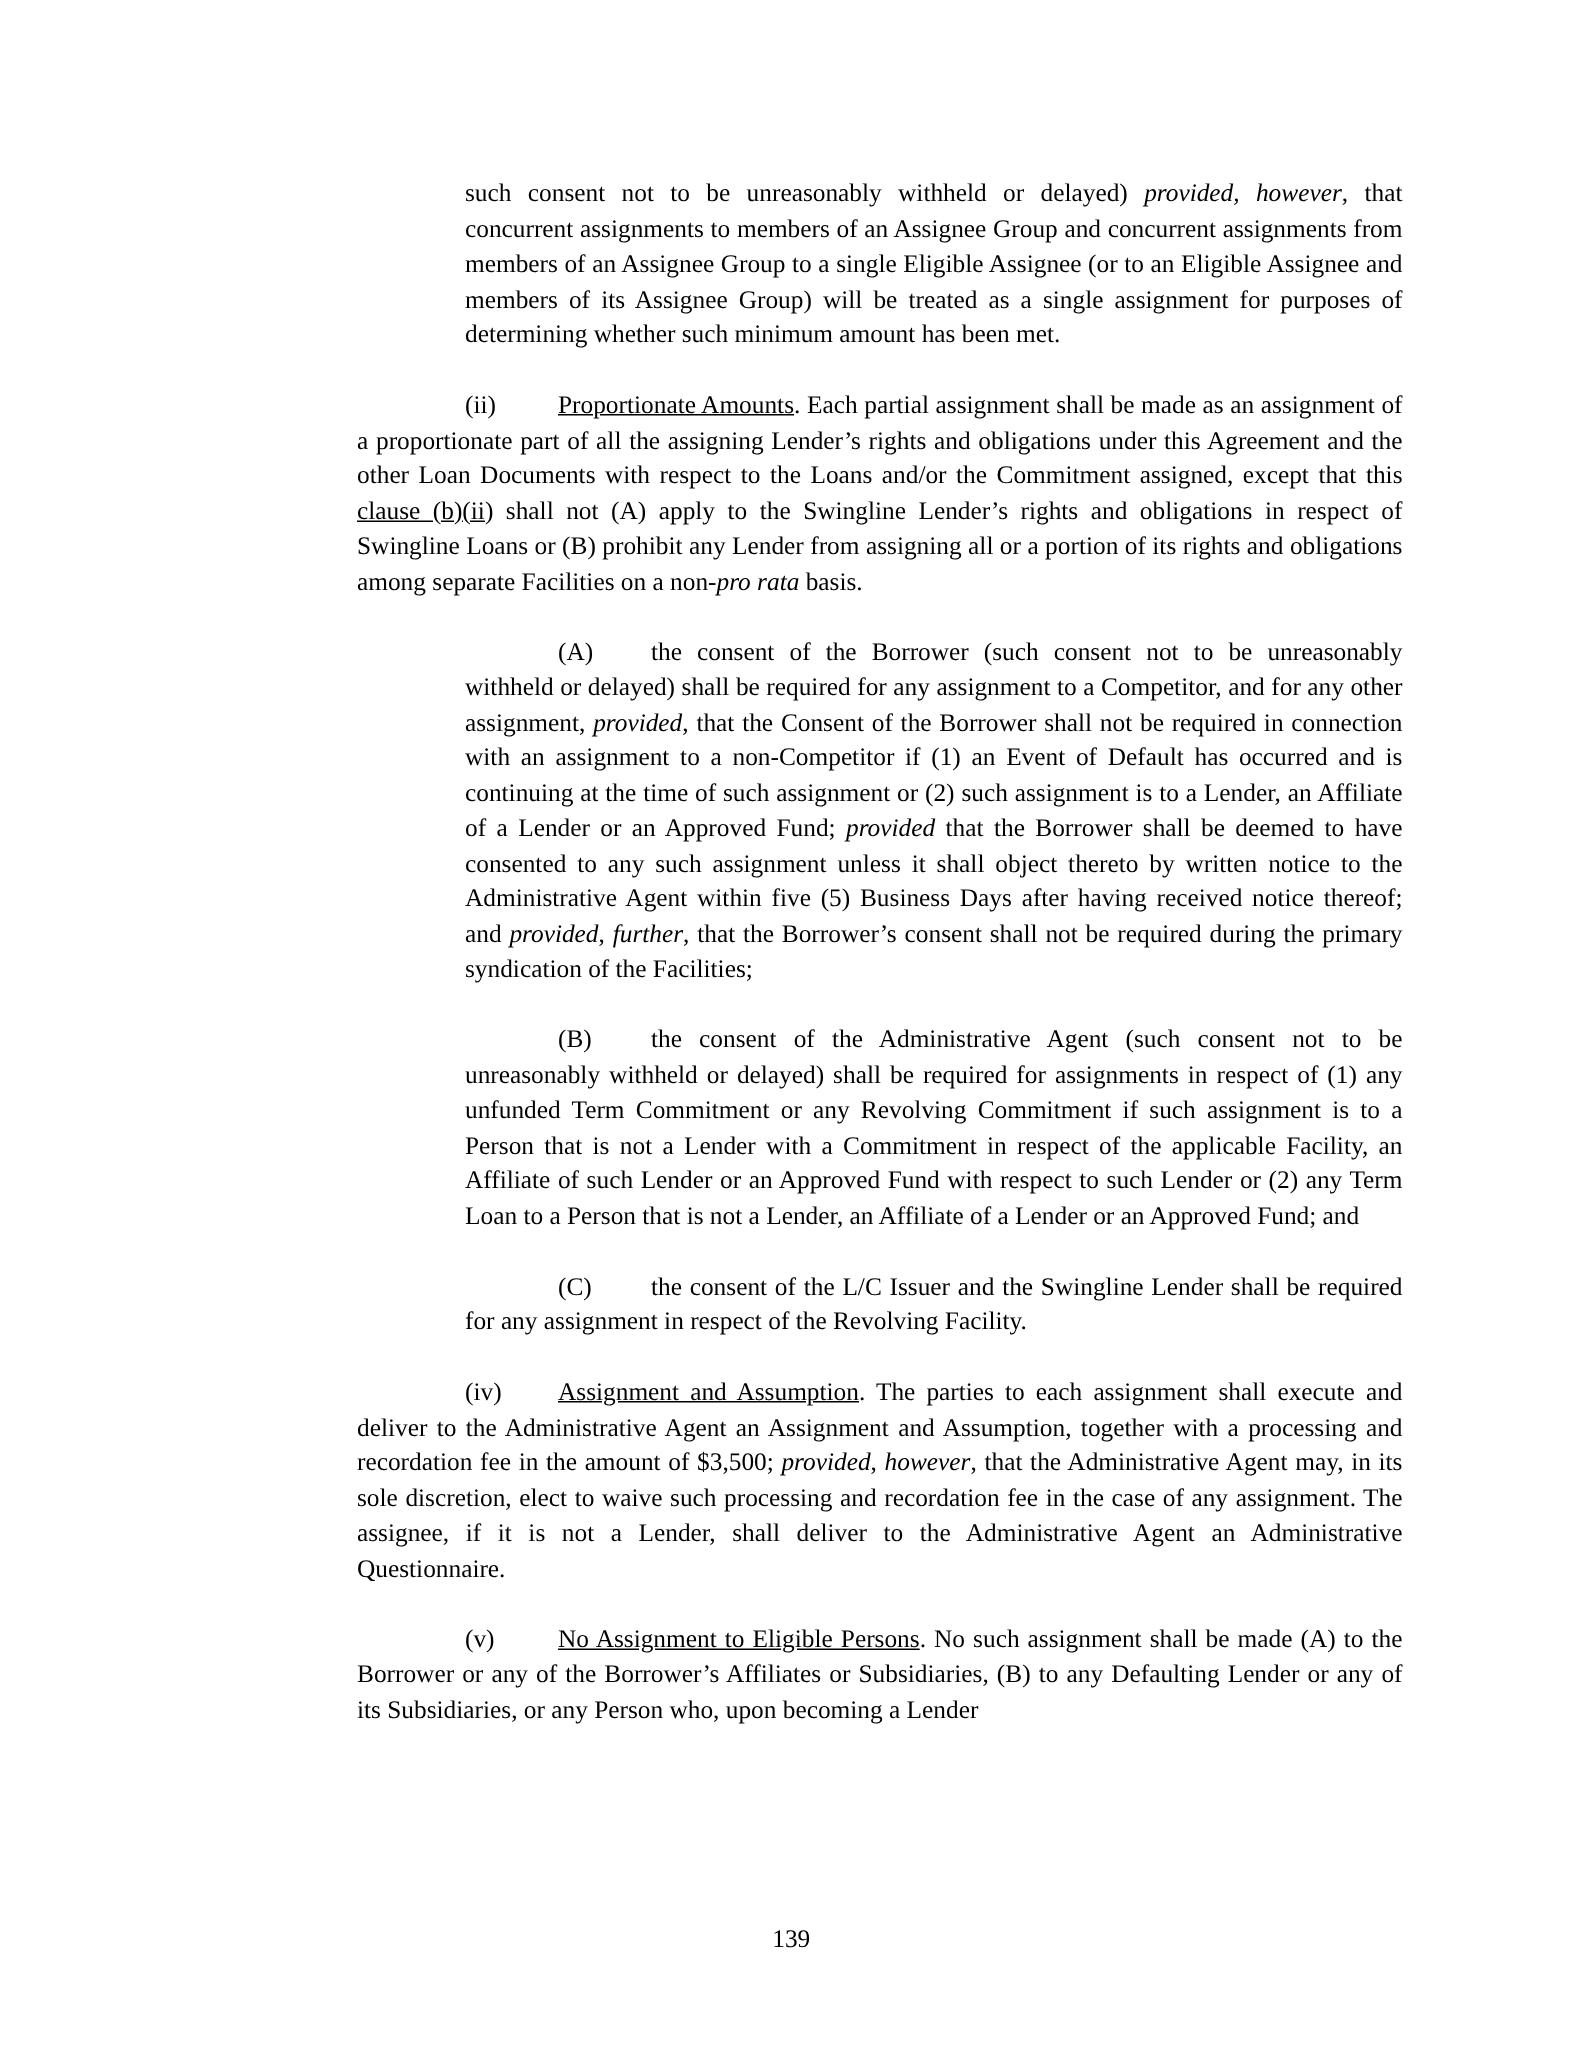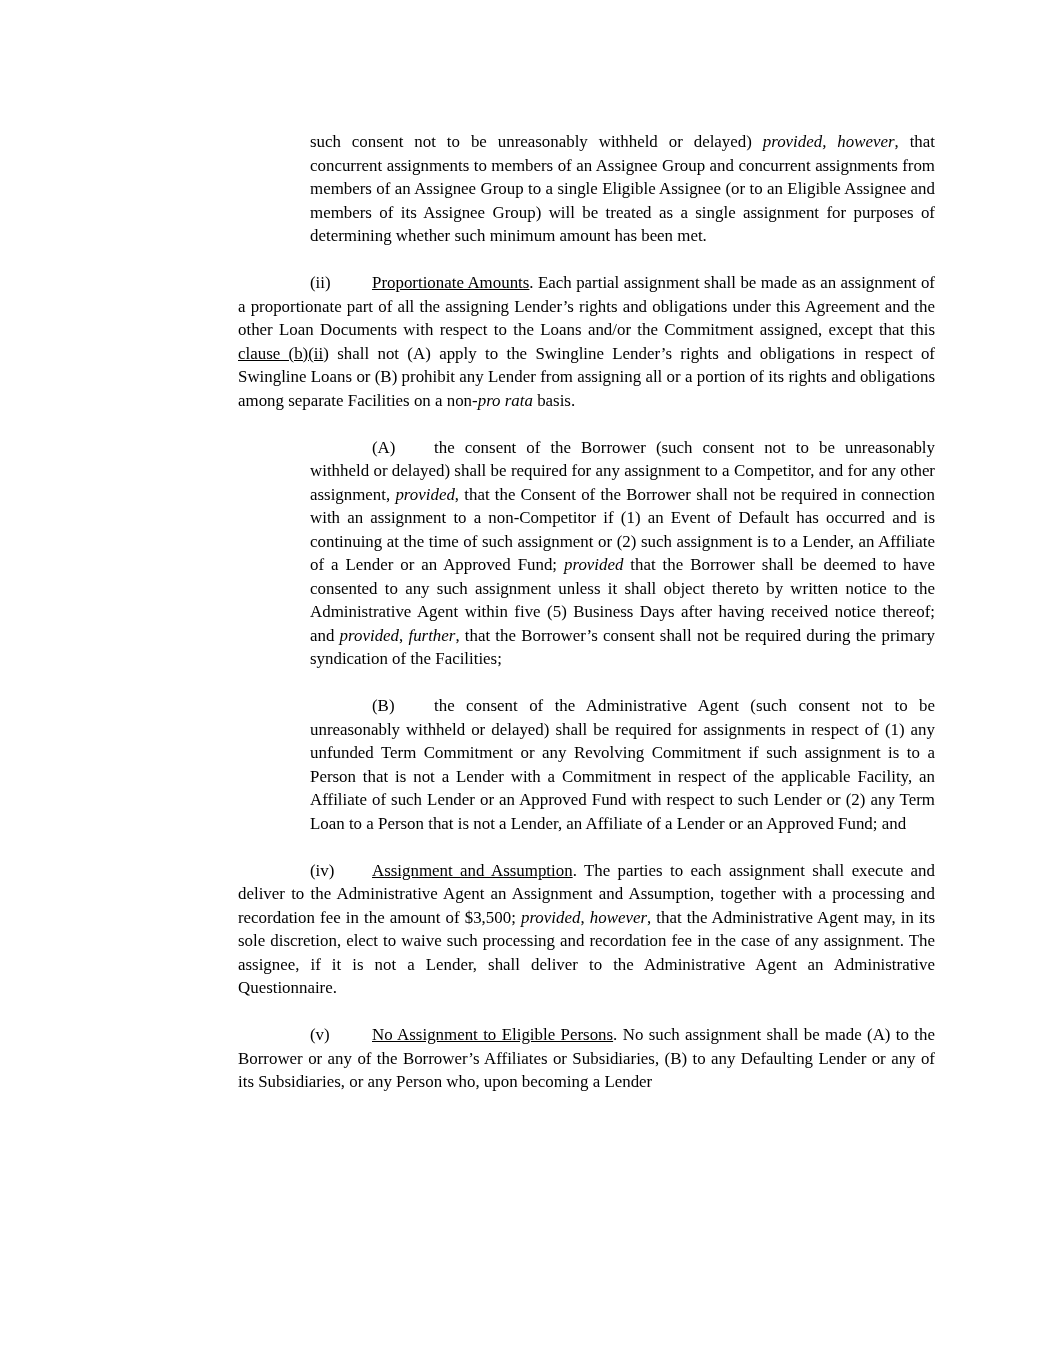--- a/index.html
+++ b/index.html
@@ -21,21 +21,21 @@
     left: 238px;
     top: 117px;
     width: 697px;
   }
   p.para {
     margin: 0 0 23.5px 0;
     font-size: 16.9px;
     line-height: 23.5px;
     text-align: justify;
   }
-  p.para.ind1 { margin-left: 72px; margin-top: 13px; }
+  p.para.ind1 { margin-left: 72px; }
   p.para.fli  { text-indent: 72px; }
   p.para.ind1.fli { text-indent: 62px; }
   .label {
     display: inline-block;
     width: 62px;
     text-indent: 0;
   }
   .it { font-style: italic; }
   .un { text-decoration: underline; margin-top: 35px; }
   .txt { }
@@ -51,16 +51,20 @@
 </style>
 </head>
 <body>
 
 <div class="page">
   <div class="content">
       <p class="para ind1"><span class="txt">such consent not to be unreasonably withheld or delayed) </span><span class="it">provided, however</span><span class="txt">, that concurrent assignments to members of an Assignee Group and concurrent assignments from members of an Assignee Group to a single Eligible Assignee (or to an Eligible Assignee and members of its Assignee Group) will be treated as a single assignment for purposes of determining whether such minimum amount has been met.</span></p>
       <p class="para fli"><span class="label">(ii)</span><span class="un">Proportionate Amounts</span><span class="txt">. Each partial assignment shall be made as an assignment of a proportionate part of all the assigning Lender’s rights and obligations under this Agreement and the other Loan Documents with respect to the Loans and/or the Commitment assigned, except that this </span><span class="un">clause (b)(ii</span><span class="txt">) shall not (A) apply to the Swingline Lender’s rights and obligations in respect of Swingline Loans or (B) prohibit any Lender from assigning all or a portion of its rights and obligations among separate Facilities on a non-</span><span class="it">pro rata</span><span class="txt"> basis.</span></p>
       <p class="para ind1 fli"><span class="label">(A)</span><span class="txt">the consent of the Borrower (such consent not to be unreasonably withheld or delayed) shall be required for any assignment to a Competitor, and for any other assignment, </span><span class="it">provided</span><span class="txt">, that the Consent of the Borrower shall not be required in connection with an assignment to a non-Competitor if (1) an Event of Default has occurred and is continuing at the time of such assignment or (2) such assignment is to a Lender, an Affiliate of a Lender or an Approved Fund; </span><span class="it">provided</span><span class="txt"> that the Borrower shall be deemed to have consented to any such assignment unless it shall object thereto by written notice to the Administrative Agent within five (5) Business Days after having received notice thereof; and </span><span class="it">provided</span><span class="txt">, </span><span class="it">further</span><span class="txt">, that the Borrower’s consent shall not be required during the primary syndication of the Facilities;</span></p>
       <p class="para ind1 fli"><span class="label">(B)</span><span class="txt">the consent of the Administrative Agent (such consent not to be unreasonably withheld or delayed) shall be required for assignments in respect of (1) any unfunded Term Commitment or any Revolving Commitment if such assignment is to a Person that is not a Lender with a Commitment in respect of the applicable Facility, an Affiliate of such Lender or an Approved Fund with respect to such Lender or (2) any Term Loan to a Person that is not a Lender, an Affiliate of a Lender or an Approved Fund; and</span></p>
+      <p class="para ind1 fli"><span class="label">(C)</span><span class="txt">the consent of the L/C Issuer and the Swingline Lender shall be required for any assignment in respect of the Revolving Facility.</span></p>
       <p class="para fli"><span class="label">(iv)</span><span class="un">Assignment and Assumption</span><span class="txt">. The parties to each assignment shall execute and deliver to the Administrative Agent an Assignment and Assumption, together with a processing and recordation fee in the amount of $3,500; </span><span class="it">provided</span><span class="txt">, </span><span class="it">however</span><span class="txt">, that the Administrative Agent may, in its sole discretion, elect to waive such processing and recordation fee in the case of any assignment. The assignee, if it is not a Lender, shall deliver to the Administrative Agent an Administrative Questionnaire.</span></p>
       <p class="para fli"><span class="label">(v)</span><span class="un">No Assignment to Eligible Persons</span><span class="txt">. No such assignment shall be made (A) to the Borrower or any of the Borrower’s Affiliates or Subsidiaries, (B) to any Defaulting Lender or any of its Subsidiaries, or any Person who, upon becoming a Lender</span></p>
     </div>
+  <div class="footer">
+    <span>139</span>
+  </div>
 </div>
 
 </body></html>

